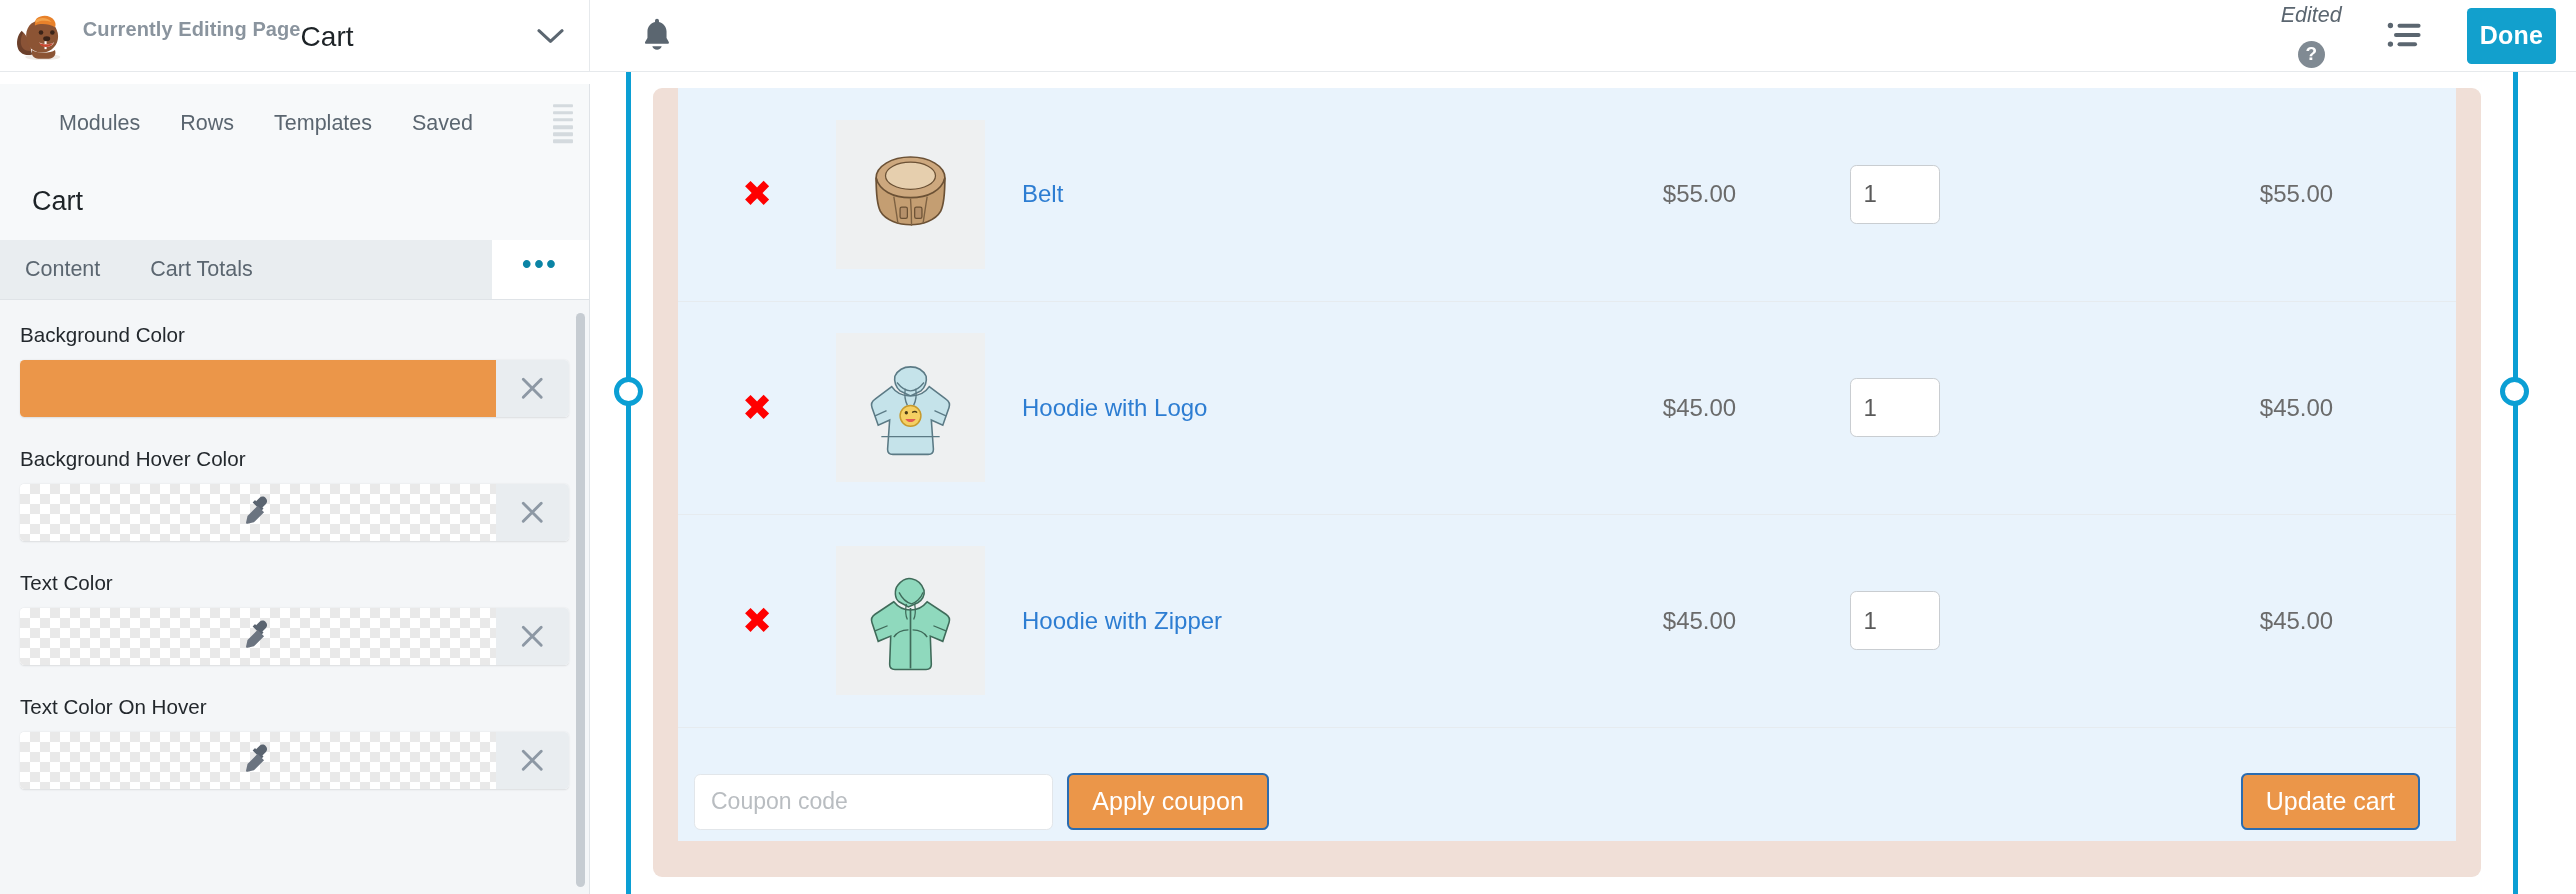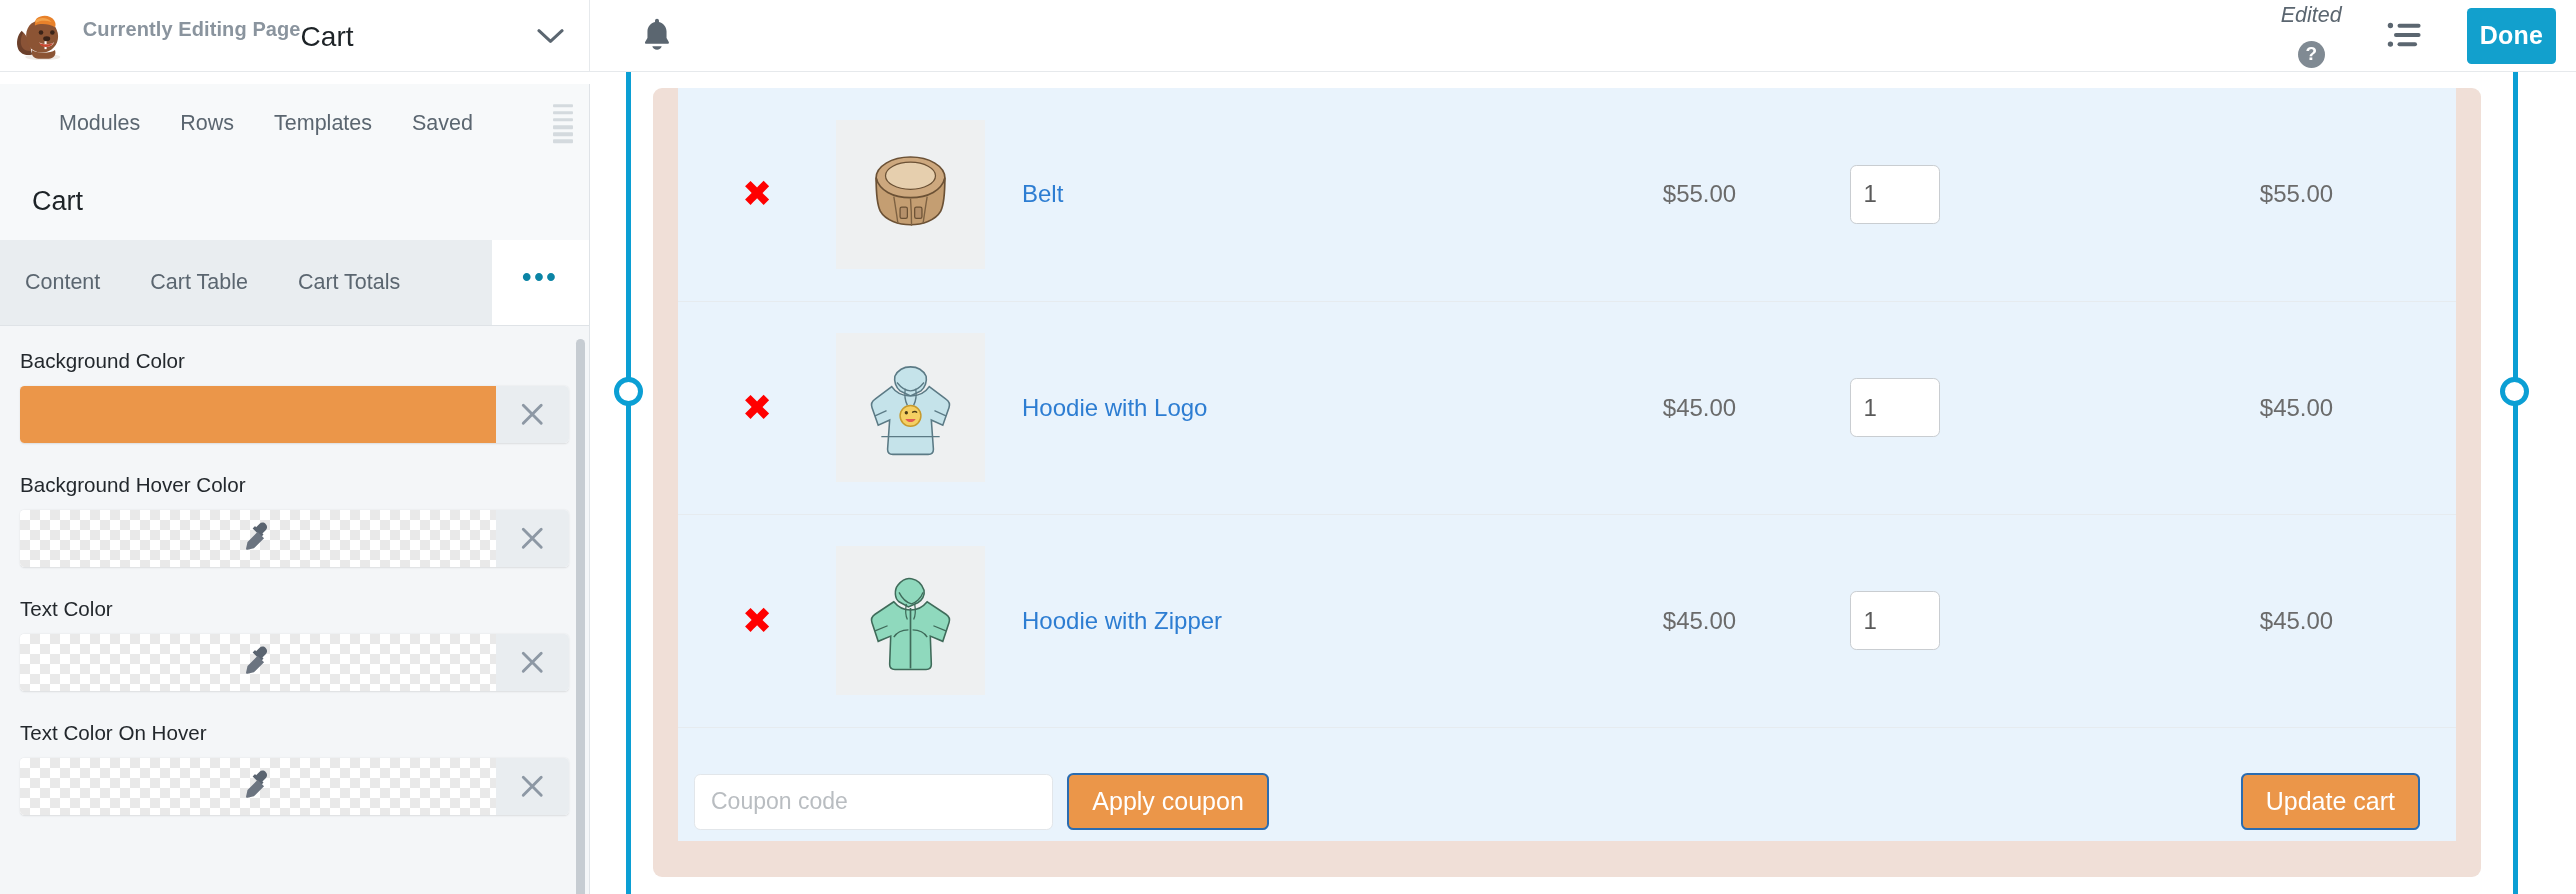--- a/index.html
+++ b/index.html
@@ -70,21 +70,21 @@
     position: absolute; right: 16px; top: 50%; transform: translateY(-50%);
     display: flex; flex-direction: column; gap: 3.6px; cursor: grab;
   }
   .sb-drag-handle i { display: block; width: 20px; height: 3.6px; background: #d4dade; border-radius: 0.9px; }
 
   .sb-module-title {
     height: 77px; display: flex; align-items: center; padding-left: 32px;
     font-size: 27px; color: #1d2327; background: #f7f9fa;
   }
   .sb-tabs {
-    height: 86px; display: flex; align-items: stretch; background: #e9edf0;
+    height: 60px; display: flex; align-items: stretch; background: #e9edf0;
     border-bottom: 0.9px solid #dfe3e7;
   }
   .sb-tab {
     display: flex; align-items: center; padding: 0 25px;
     font-size: 21.5px; color: #5b6670; cursor: pointer;
   }
   .sb-tab.more { background: #ffffff; color: #0b84a5; margin-left: auto; padding: 0 30.5px; font-size: 27px; letter-spacing: 2.7px; font-weight: 700;}
   .sb-tab.more span { position: relative; top: -5.4px; }
 
   .sb-body { position: relative; height: 599px; background: #f4f6f8; }
@@ -270,21 +270,20 @@
           <i></i>
           <i></i>
           <i></i>
       </span>
     </div>
 
     <div class="sb-module-title">Cart</div>
 
     <div class="sb-tabs">
       <span class="sb-tab">Content</span>
-      <span class="sb-tab">Cart Table</span>
       <span class="sb-tab">Cart Totals</span>
       <span class="sb-tab more">
           <span>•••</span>
         </span>
     </div>
 
     <div class="sb-body">
 
 
       <div class="sb-fields">

